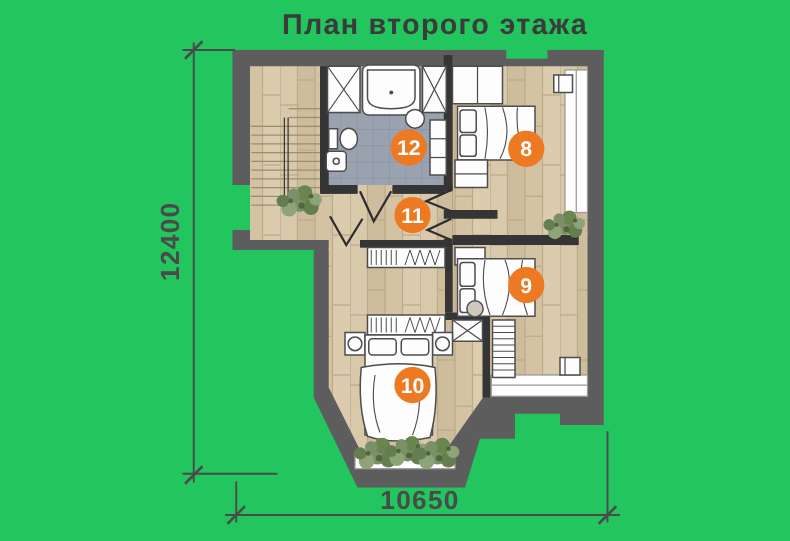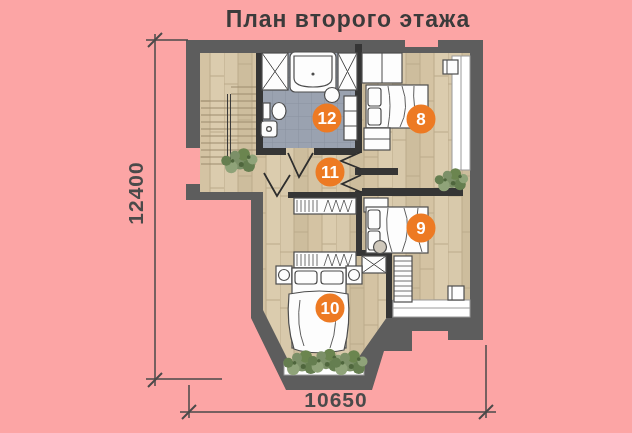--- a/index.html
+++ b/index.html
@@ -1,16 +1,16 @@
 <!DOCTYPE html>
 <html><head>
 <meta charset="utf-8">
 <style>
   html,body{margin:0;padding:0;background:#000;}
-  .stage{position:relative;width:632px;height:433px;background:#fca5a5;overflow:hidden;
+  .stage{position:relative;width:632px;height:433px;background:#22c55e;overflow:hidden;
          font-family:"Liberation Sans", sans-serif;}
   svg{display:block;}
   text{font-family:"Liberation Sans", sans-serif;}
   .title-text{font-weight:bold;letter-spacing:1px;}
   .dim-text{font-weight:bold;letter-spacing:1px;}
   .badge-text{font-weight:bold;}
 </style>
 </head>
 <body>
 

